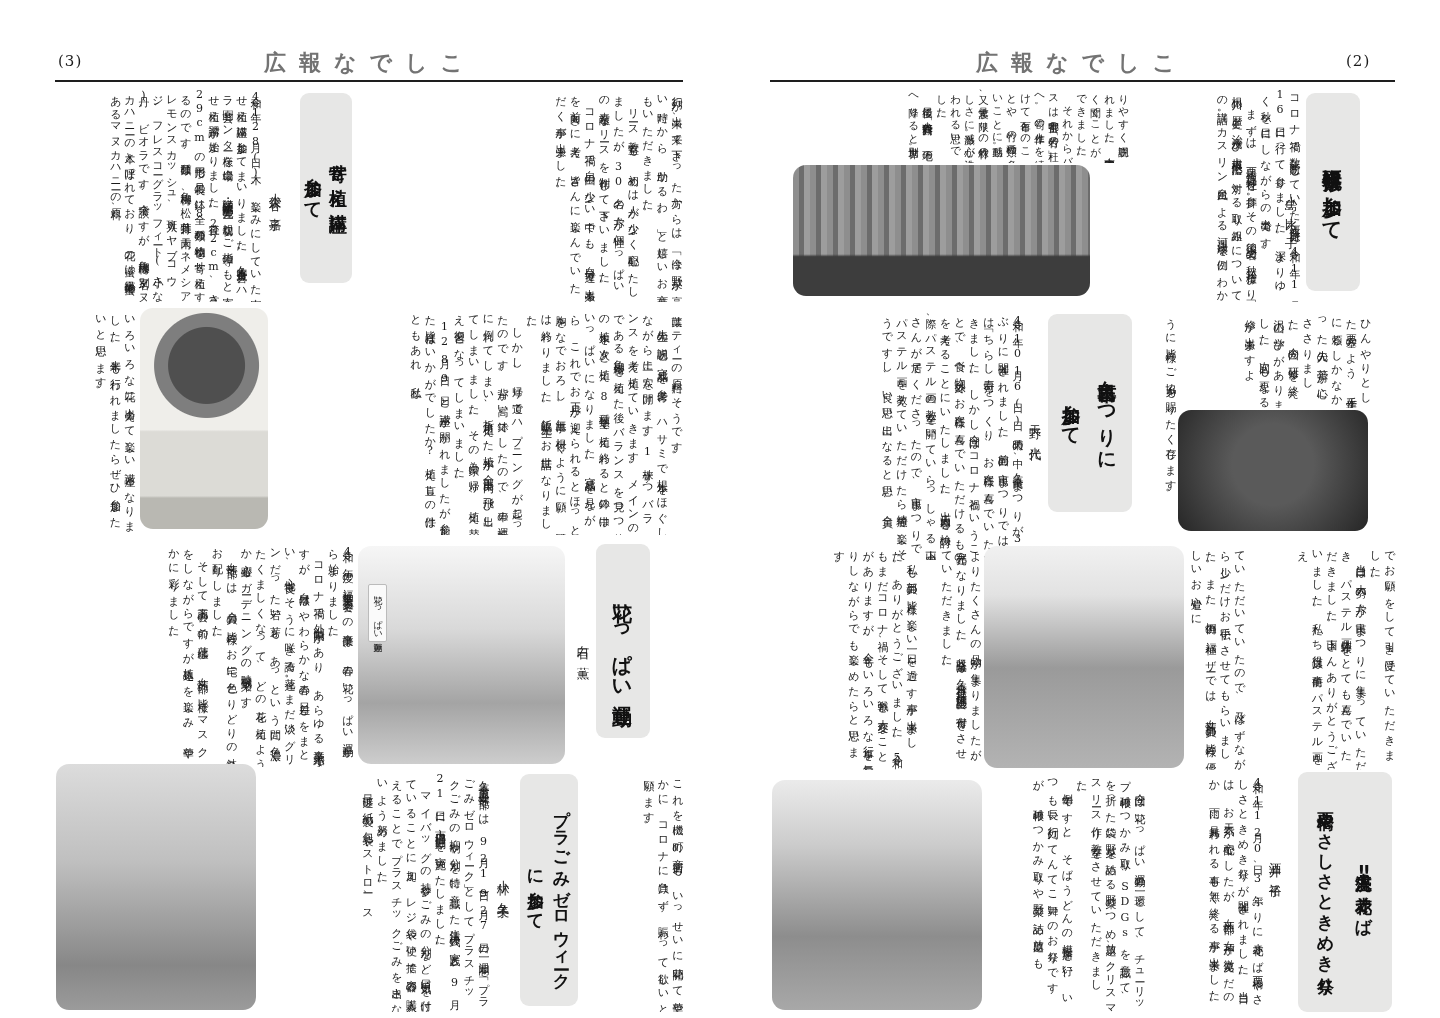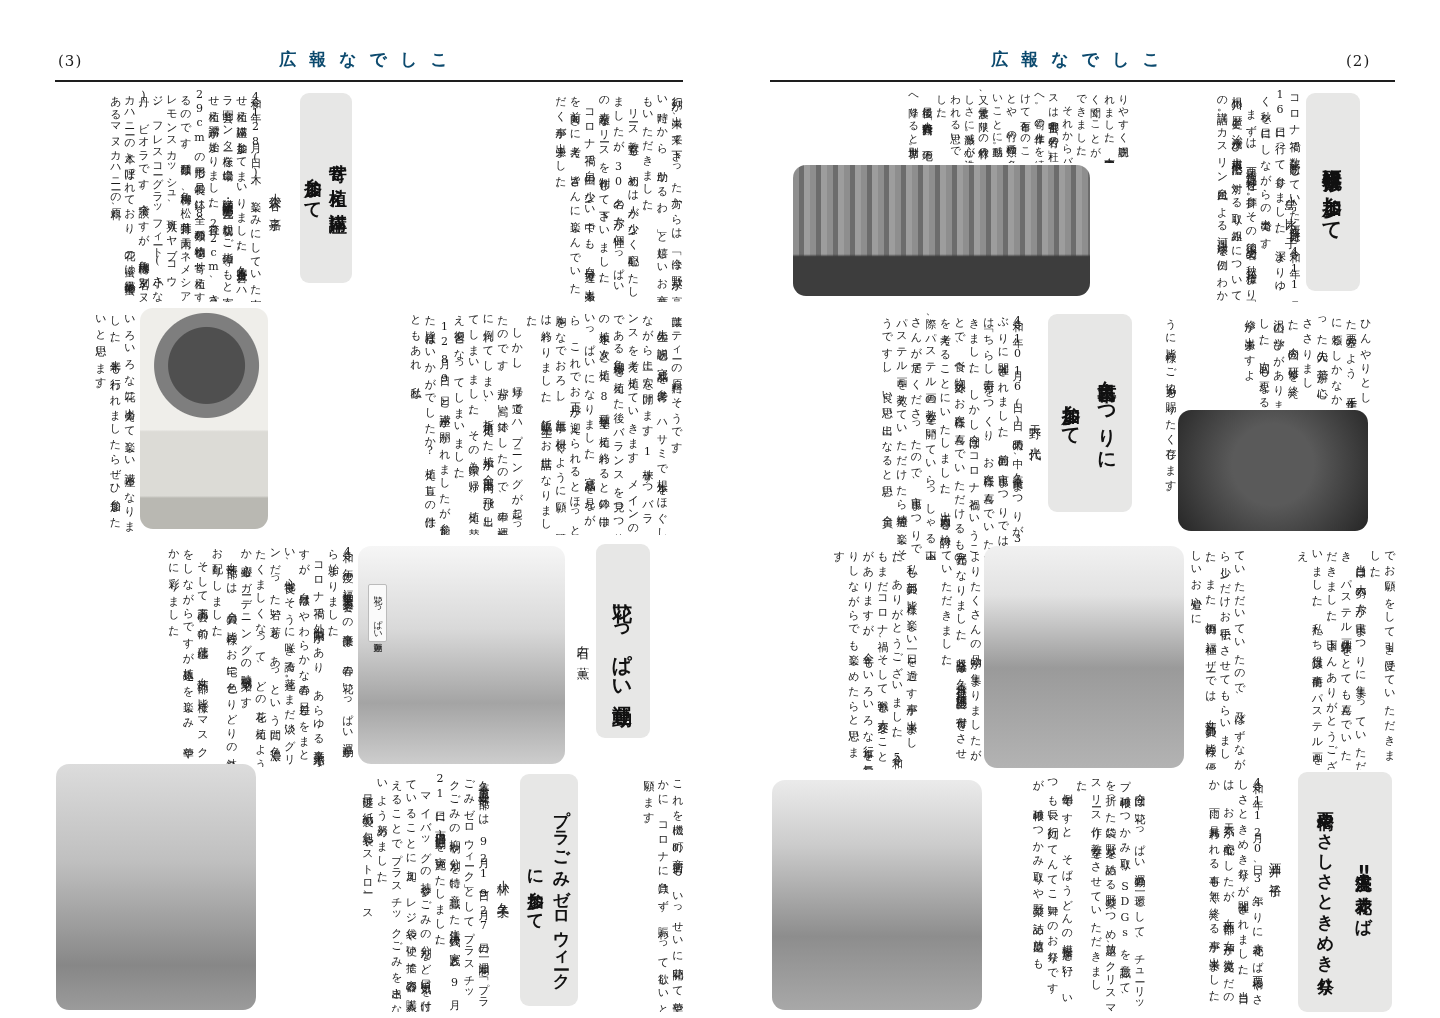--- a/index.html
+++ b/index.html
@@ -40,21 +40,21 @@
   .author{
     position:absolute;
     writing-mode:vertical-rl;text-orientation:upright;
     font-size:12.5px;letter-spacing:3px;color:#1b1b1b;
     font-family:"DejaVu Serif","Liberation Serif",serif;
   }
   
   .masthead{
     position:absolute;top:48px;width:280px;text-align:center;
     font-family:"DejaVu Sans","Liberation Sans",sans-serif;
-    font-size:17px;font-weight:600;letter-spacing:13px;color:#0c4a6e;
+    font-size:22px;font-weight:600;letter-spacing:13px;color:#737373;
     white-space:nowrap;
   }
   .pagenum{
     position:absolute;top:52px;
     font-size:15px;letter-spacing:1px;color:#1b1b1b;
     font-family:"DejaVu Serif","Liberation Serif",serif;
   }
   .rule{position:absolute;height:0;border-top:2px solid #1e1e1e;}
   
   .photo{position:absolute;border-radius:13px;overflow:hidden;}

